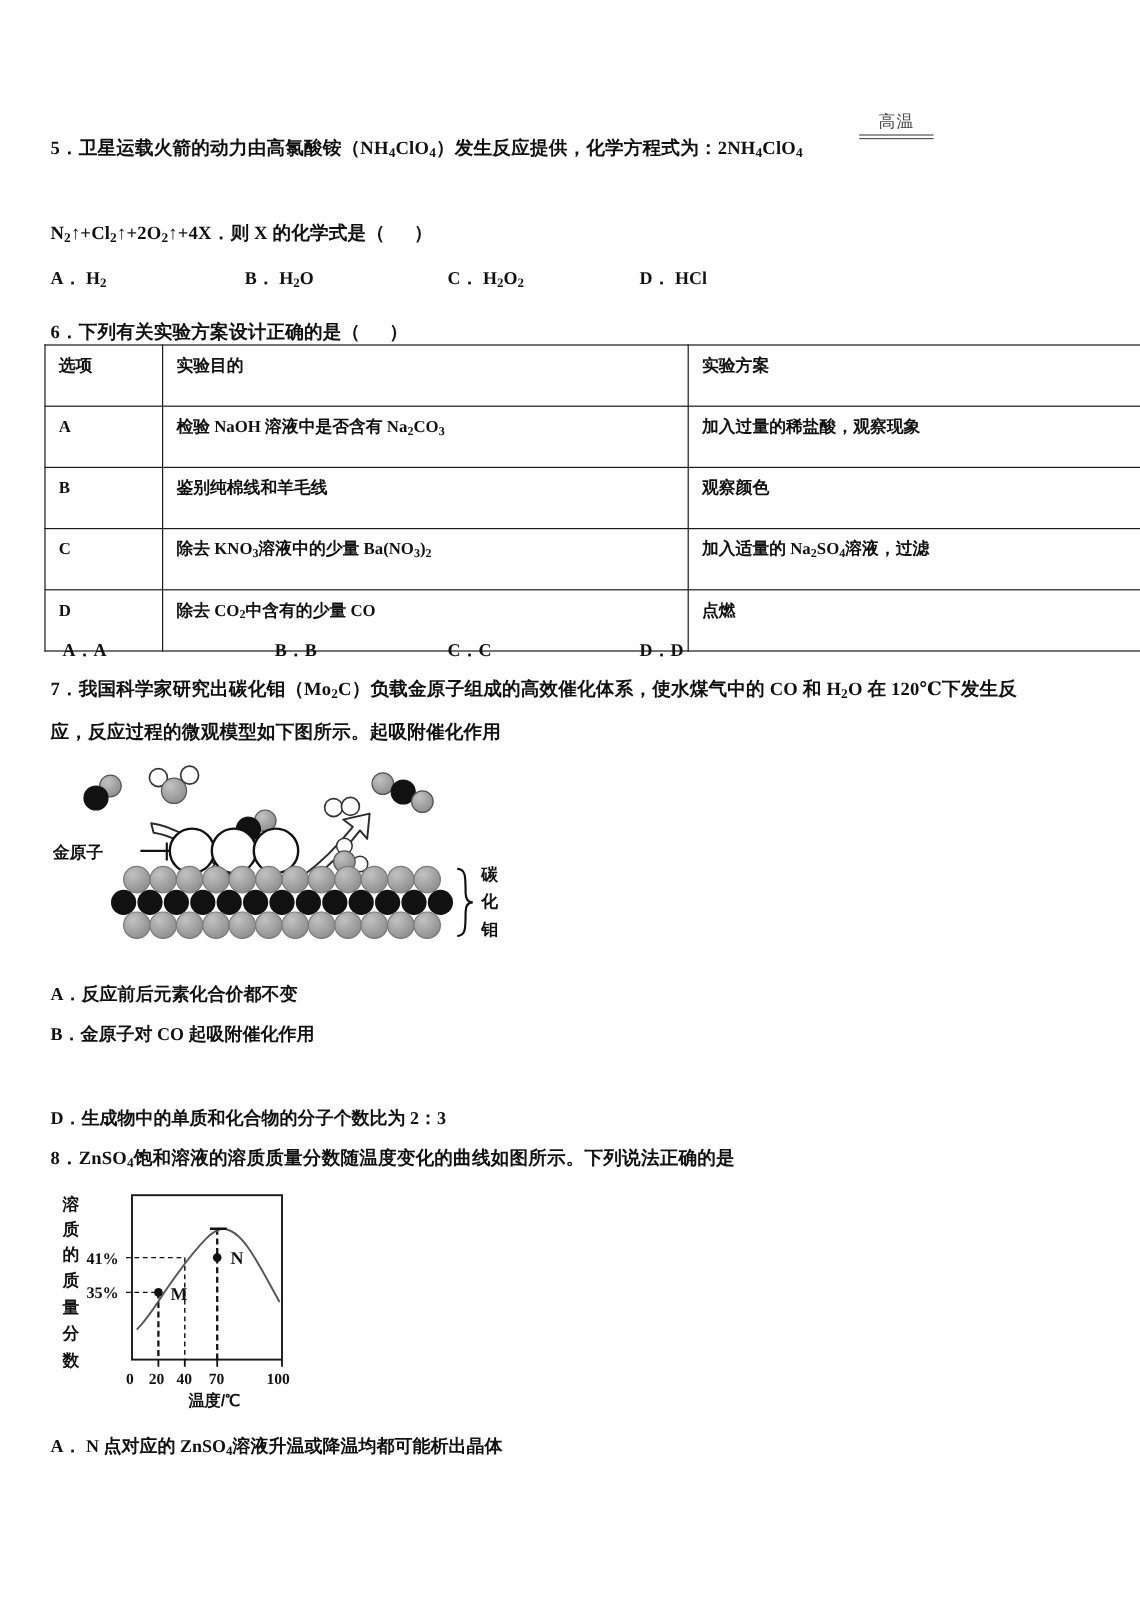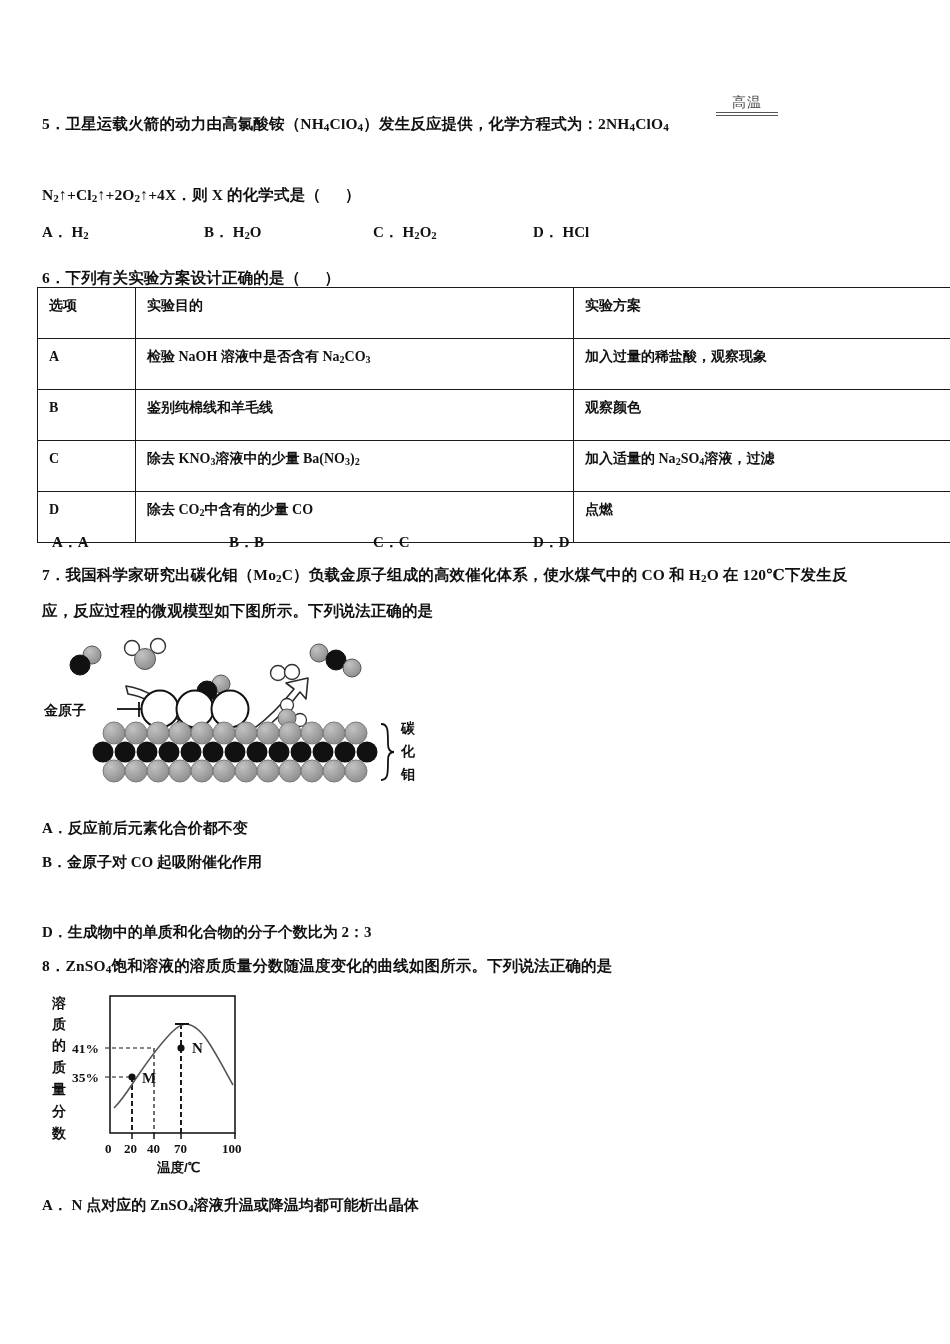--- a/index.html
+++ b/index.html
@@ -217,21 +217,21 @@
     <span>C．</span><span>C</span>
   </div>
   <div class="opt" style="left:533px; top:533px;">
     <span>D．</span><span>D</span>
   </div>
 
   <div class="qline" style="left:42px; top:566px;">
     <span>7．我国科学家研究出碳化钼（Mo<sub>2</sub>C）负载金原子组成的高效催化体系，使水煤气中的 CO 和 H<sub>2</sub>O 在 120℃下发生反</span>
   </div>
   <div class="qline" style="left:42px; top:602px;">
-    <span>应，反应过程的微观模型如下图所示。下列说法正确的是</span>
+    <span>应，反应过程的微观模型如下图所示。起吸附催化作用</span>
   </div>
 
   <div id="mol-figure">
     <svg width="396" height="168" viewBox="0 0 396 168" xmlns="http://www.w3.org/2000/svg">
       <defs>
 
         <radialGradient id="gr" cx="35%" cy="30%" r="75%">
           <stop offset="0%" stop-color="#c2c2c2"></stop>
           <stop offset="100%" stop-color="#8d8d8d"></stop>
         </radialGradient>

